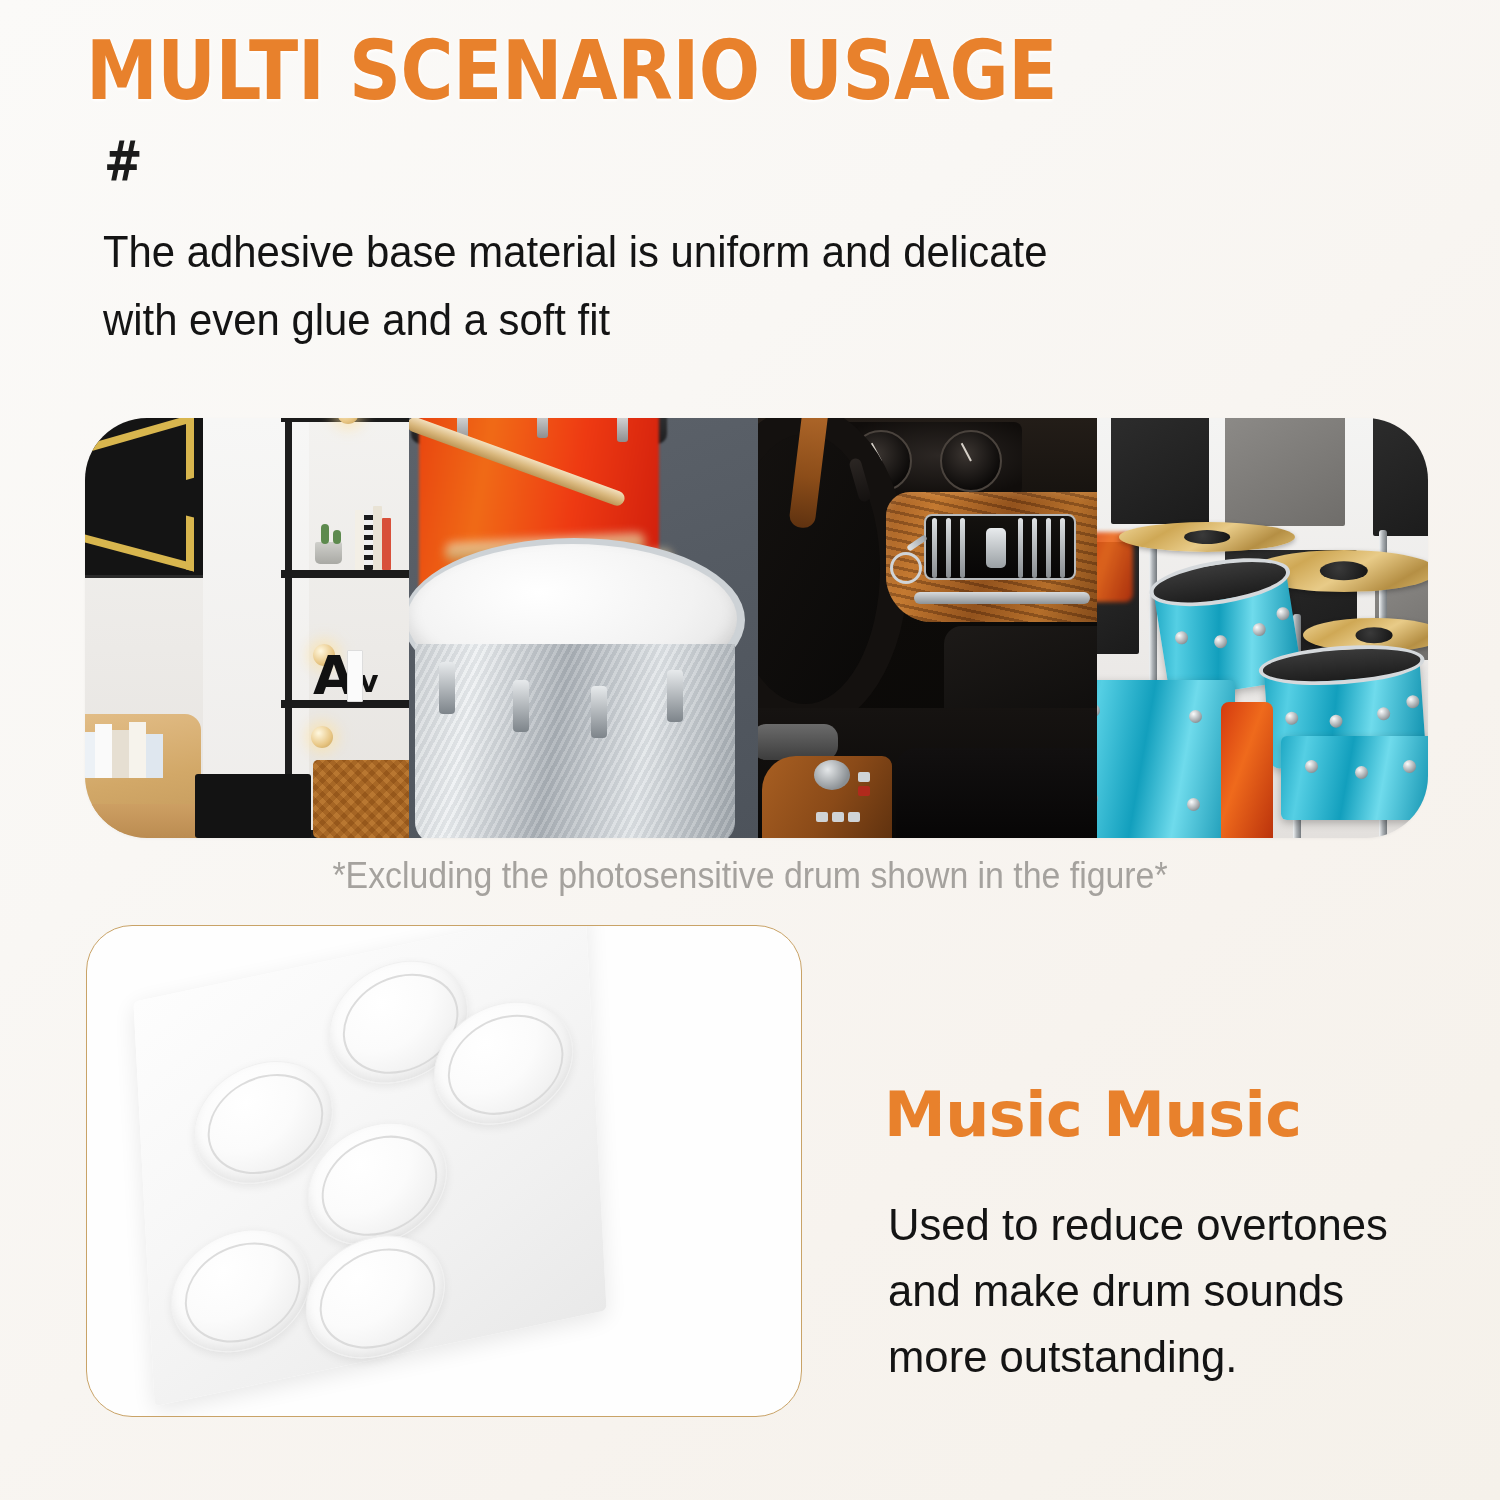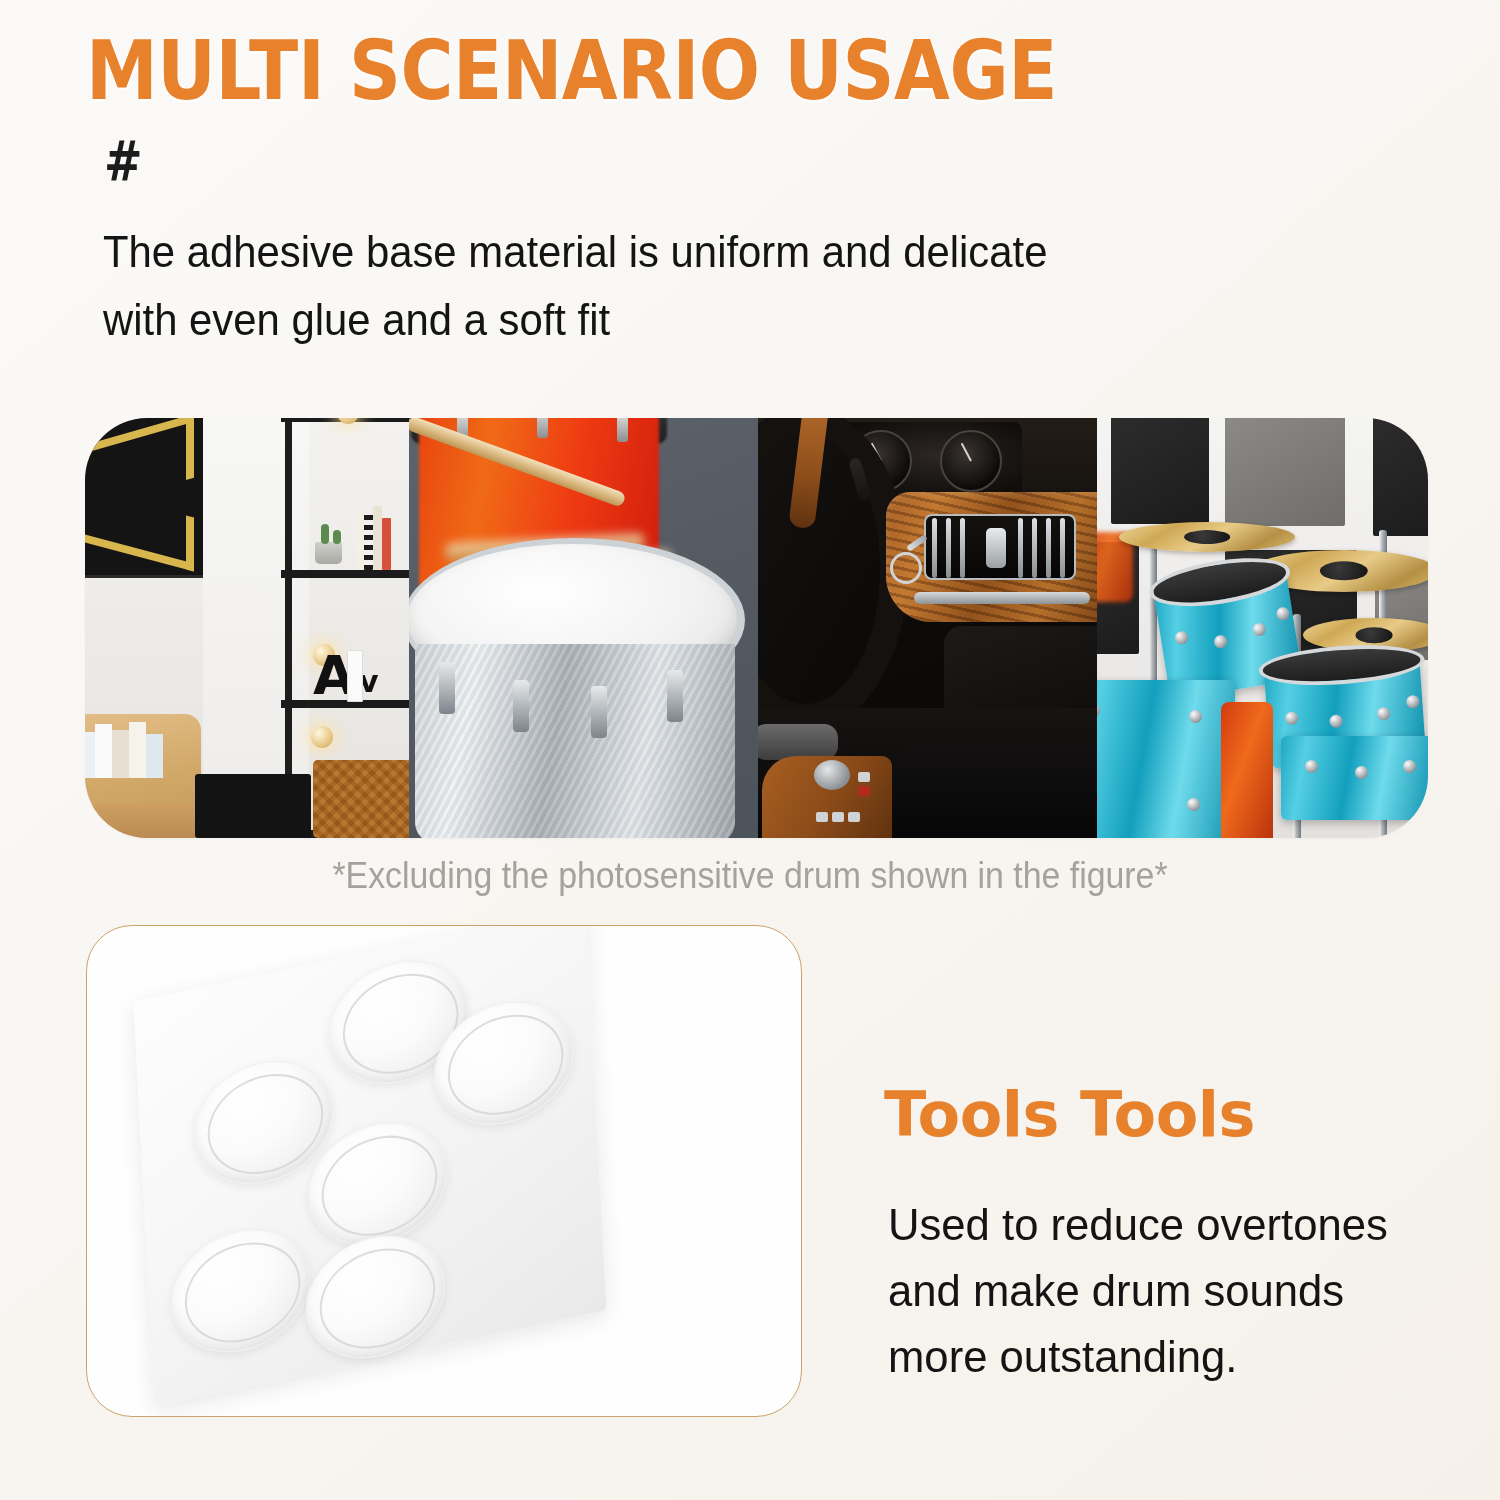--- a/index.html
+++ b/index.html
@@ -400,16 +400,16 @@
   <div id="sheet">
     <div class="pad" style="left:196px;top:16px;"></div>
     <div class="pad" style="left:54px;top:86px;"></div>
     <div class="pad" style="left:300px;top:78px;"></div>
     <div class="pad" style="left:166px;top:170px;"></div>
     <div class="pad" style="left:22px;top:246px;"></div>
     <div class="pad" style="left:158px;top:280px;"></div>
   </div>
 </div>
 
-<div id="tools-title">Tools Tools</div>
+<div id="tools-title">Music Music</div>
 <div id="tools-body">Used to reduce overtones
 and make drum sounds
 more outstanding.</div>
 
 </body></html>

